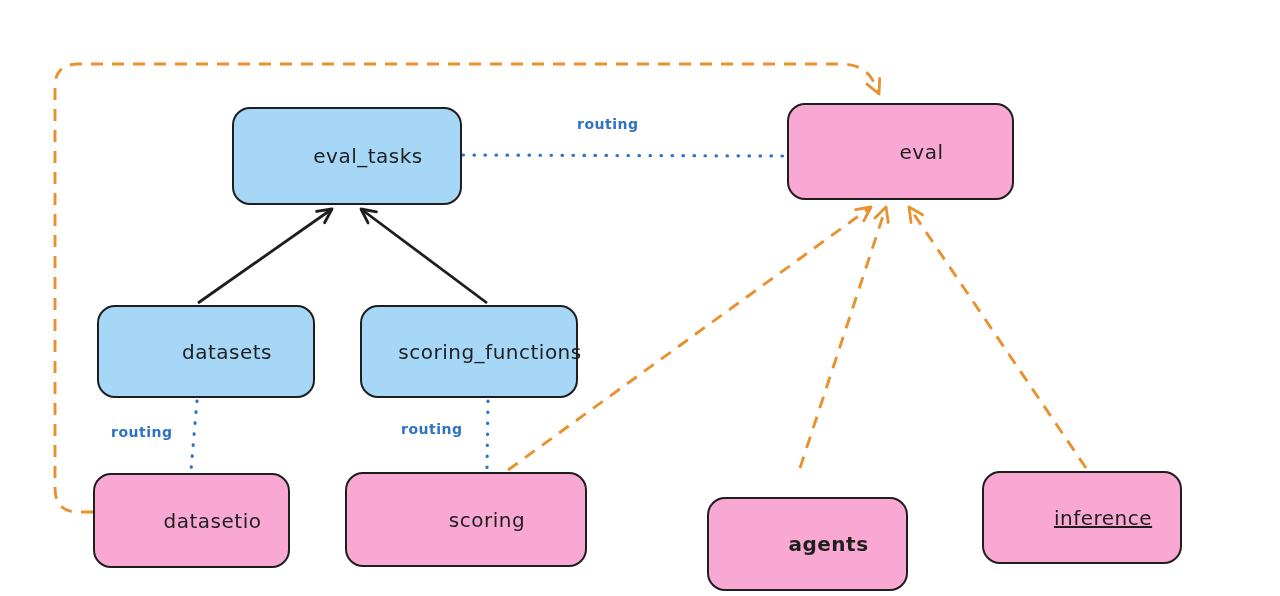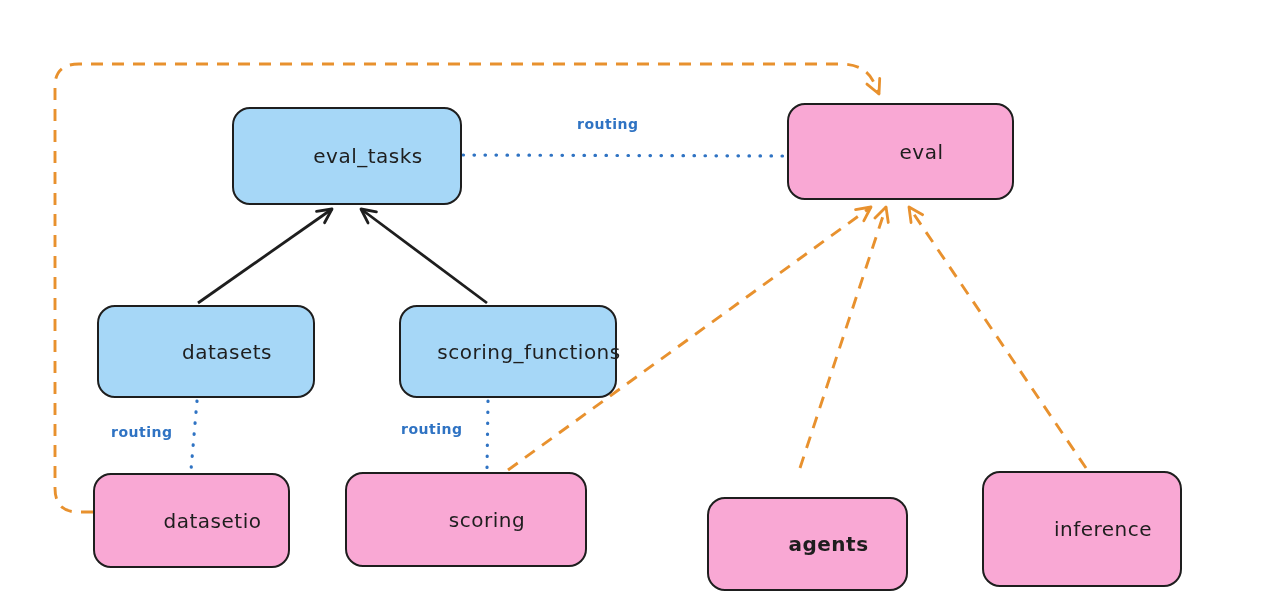--- a/index.html
+++ b/index.html
@@ -35,25 +35,25 @@
     letter-spacing: 0.5px;
     box-sizing: border-box;
     padding-left: 42px;
   }
   .node.blue  { background: #a6d7f7; }
   .node.green { background: #f9a8d4; }
 
   .node.eval-tasks        { left:  232px; top: 107px; width: 230px; height: 98px; }
   .node.eval              { left:  787px; top: 103px; width: 227px; height: 97px; }
   .node.datasets          { left:   97px; top: 305px; width: 218px; height: 93px; }
-  .node.scoring-functions { left:  360px; top: 305px; width: 218px; height: 93px; margin-left: 39px; }
+  .node.scoring-functions { left:  360px; top: 305px; width: 218px; height: 93px; }
   .node.datasetio         { left:   93px; top: 473px; width: 197px; height: 95px; }
   .node.scoring           { left:  345px; top: 472px; width: 242px; height: 95px; }
   .node.agents            { left:  707px; top: 497px; width: 201px; height: 94px; font-weight: bold; }
-  .node.inference         { left:  982px; top: 471px; width: 200px; height: 116px; }
+  .node.inference         { left:  982px; top: 471px; width: 200px; height: 93px; text-decoration: underline; }
 
   .routing-label {
     position: absolute;
     color: #2f73c3;
     font-size: 14px;
     font-weight: 600;
     letter-spacing: 0.5px;
     white-space: nowrap;
     text-align: right;
   }

